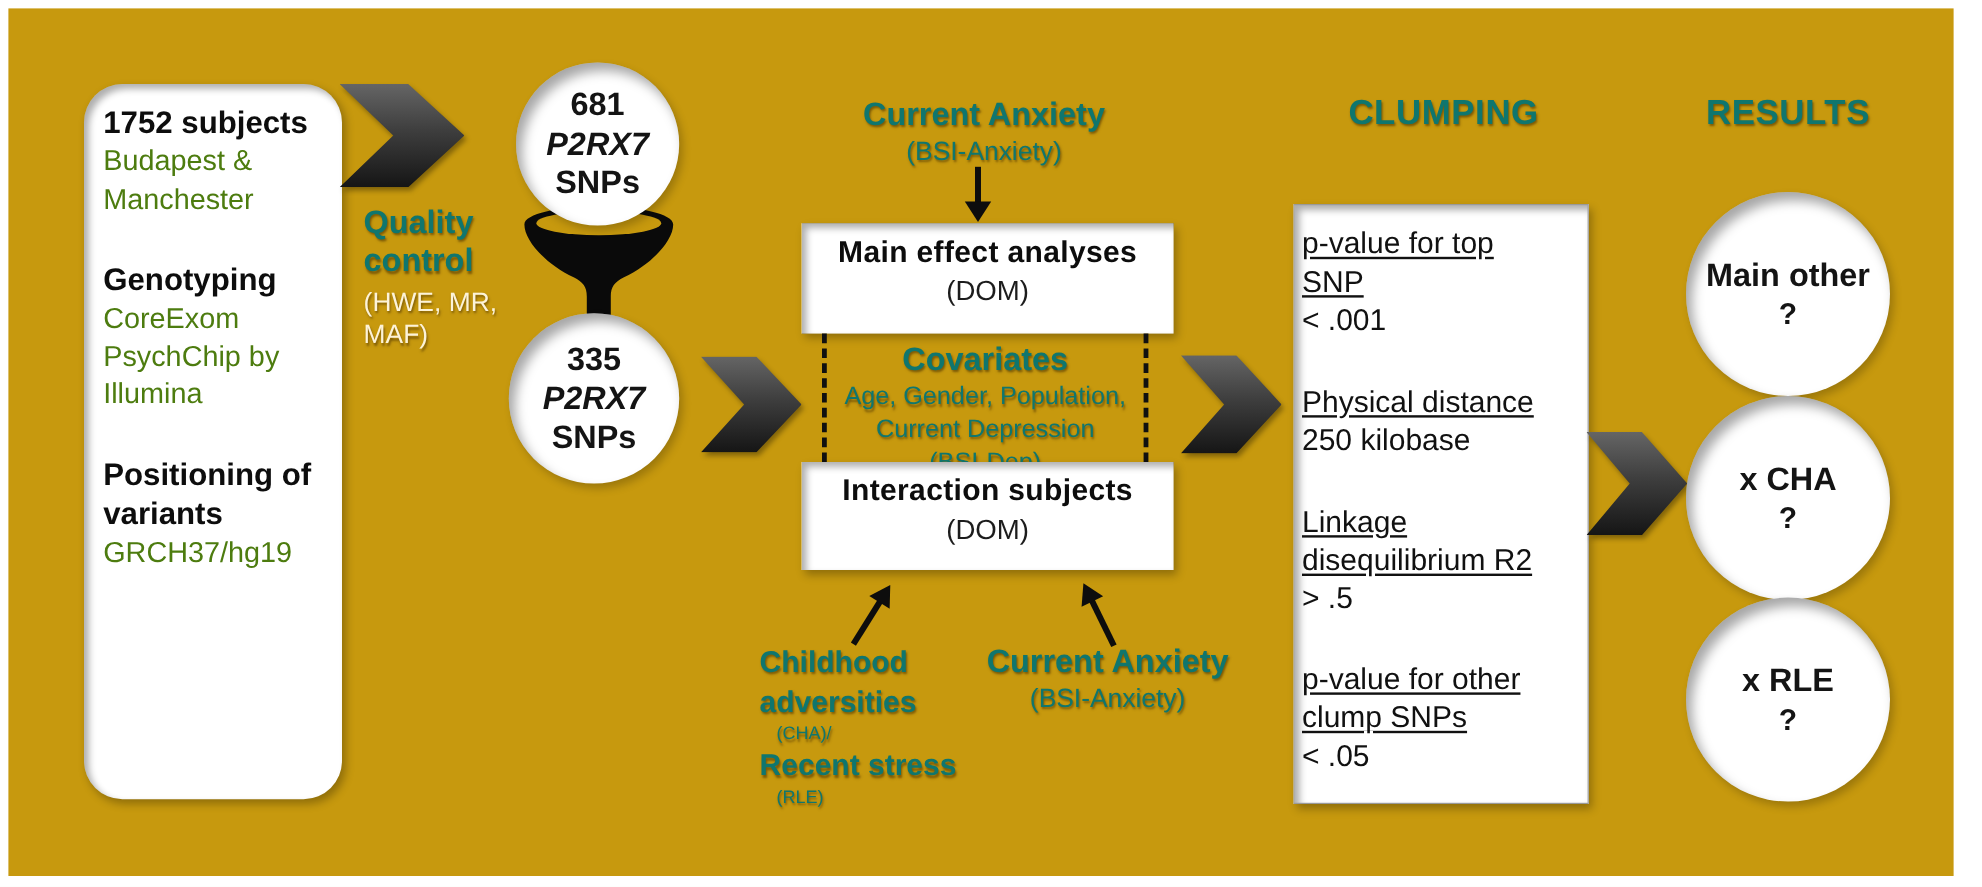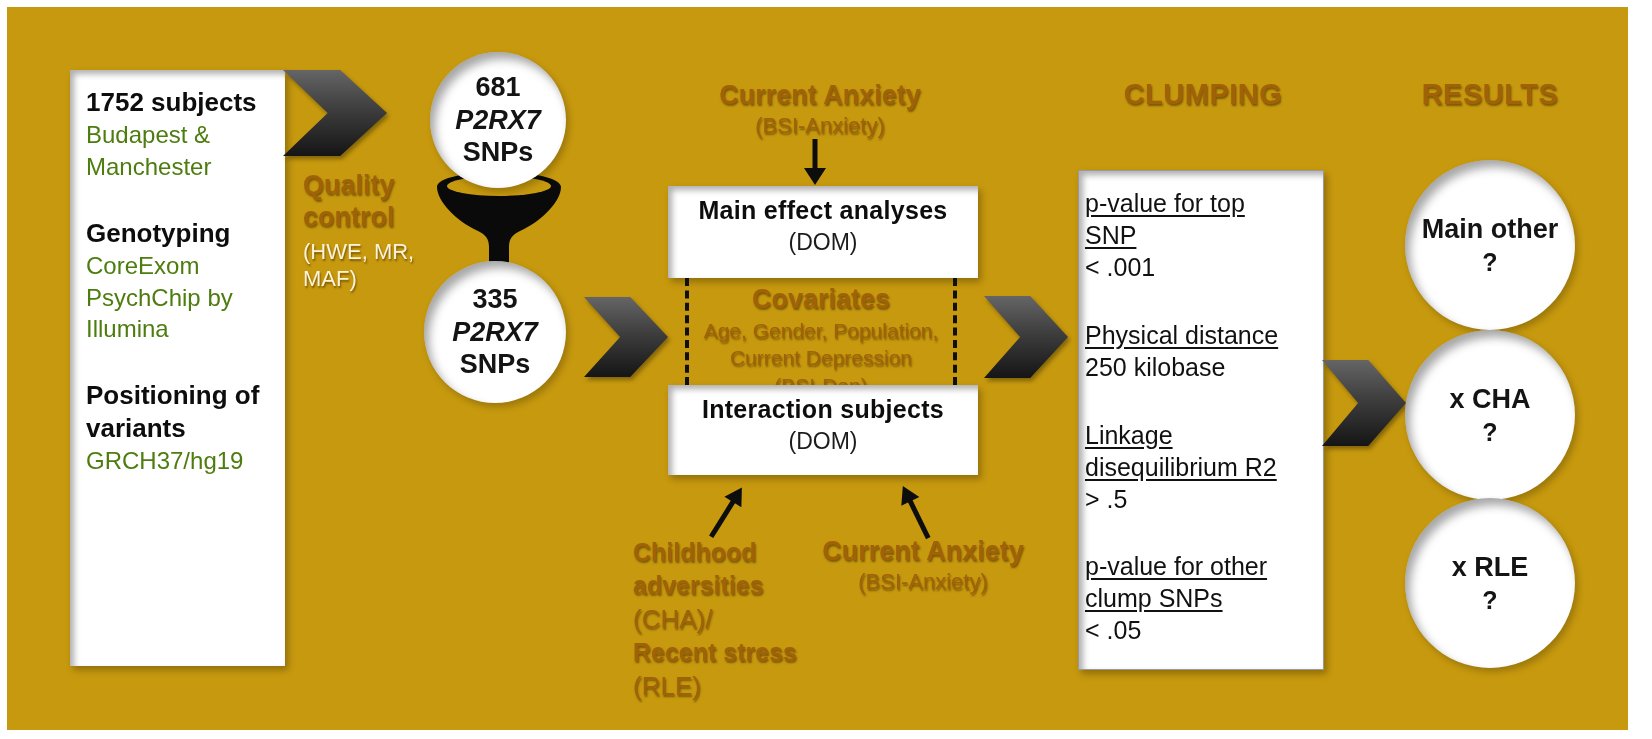--- a/index.html
+++ b/index.html
@@ -27,24 +27,24 @@
   .circle .gene  { font-weight:bold; font-style:italic; font-size:27px; line-height:1.2; }
   .circle .unit  { font-weight:bold; font-size:27px; line-height:1.2; }
 
   .chev-wrap { filter: drop-shadow(2px 3px 2px rgba(0,0,0,.35)); }
   .chevron {
     width:100%; height:100%;
     clip-path: polygon(0 0, 55% 0, 100% 50%, 55% 100%, 0 100%, 43% 50%);
     background: linear-gradient(180deg,#656565 0%,#3e3e3e 45%,#151515 100%);
   }
 
-  .wt { color:#a16207; text-shadow:1px 2px 2px rgba(70,45,0,.6); }
+  .wt { color:#0f766e; text-shadow:1px 2px 2px rgba(70,45,0,.6); }
   .wt-b { font-weight:bold; }
 
-  .panel { padding:16px 16px; box-sizing:border-box; }
+  .panel { padding:16px 16px; box-sizing:border-box;border-radius:32px; }
   .panel .sec { margin-bottom:34px; }
   .panel .sec:last-child { margin-bottom:0; }
   .panel .h { font-weight:bold; font-size:26px; line-height:1.28; color:#0d0d0d; }
   .panel .b { font-size:24px; line-height:1.32; color:#4d7c0f; }
 
   .outcome { text-align:center; }
   .outcome .lbl { font-size:27px; }
   .outcome .nt  { font-size:22px; margin-top:2px; }
 
   .mid-box { text-align:center; box-sizing:border-box; padding-top:10px; }
@@ -53,21 +53,21 @@
 
   .covariates {
     border-left:4px dashed #101010; border-right:4px dashed #101010;
     text-align:center; box-sizing:border-box; padding-top:6px;
   }
   .covariates .t { font-size:27px; }
   .covariates .b { font-size:21px; line-height:1.3; margin-top:2px; }
 
   .stressors { line-height:1.32; }
   .stressors .bold { font-weight:bold; font-size:25px; }
-  .stressors .reg  { font-size:26px; }
+  .stressors .reg  { font-size:15px;margin-left:14px; }
 
   .col-header { font-weight:bold; font-size:29px; letter-spacing:.5px; text-align:center; }
 
   .clump-box {
     box-sizing:border-box; 
     display:flex; flex-direction:column; justify-content:space-between;
     padding:16px 6px 22px 6px; border:1px solid #9a9a9a;
   }
   .crit .lab { font-size:25px; line-height:1.28; text-decoration:underline; text-underline-offset:3px; color:#111; }
   .crit .val { font-size:25px; line-height:1.3; color:#111; }

